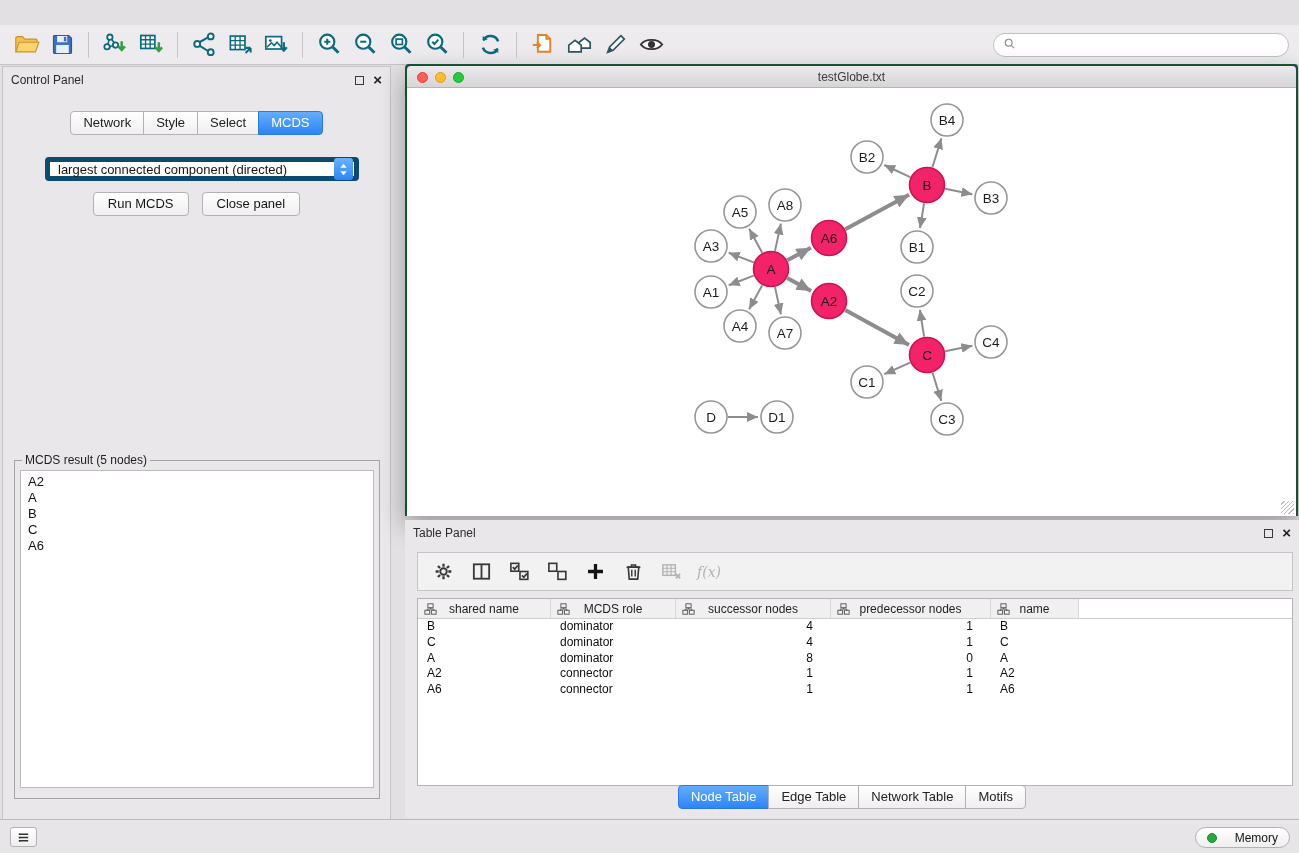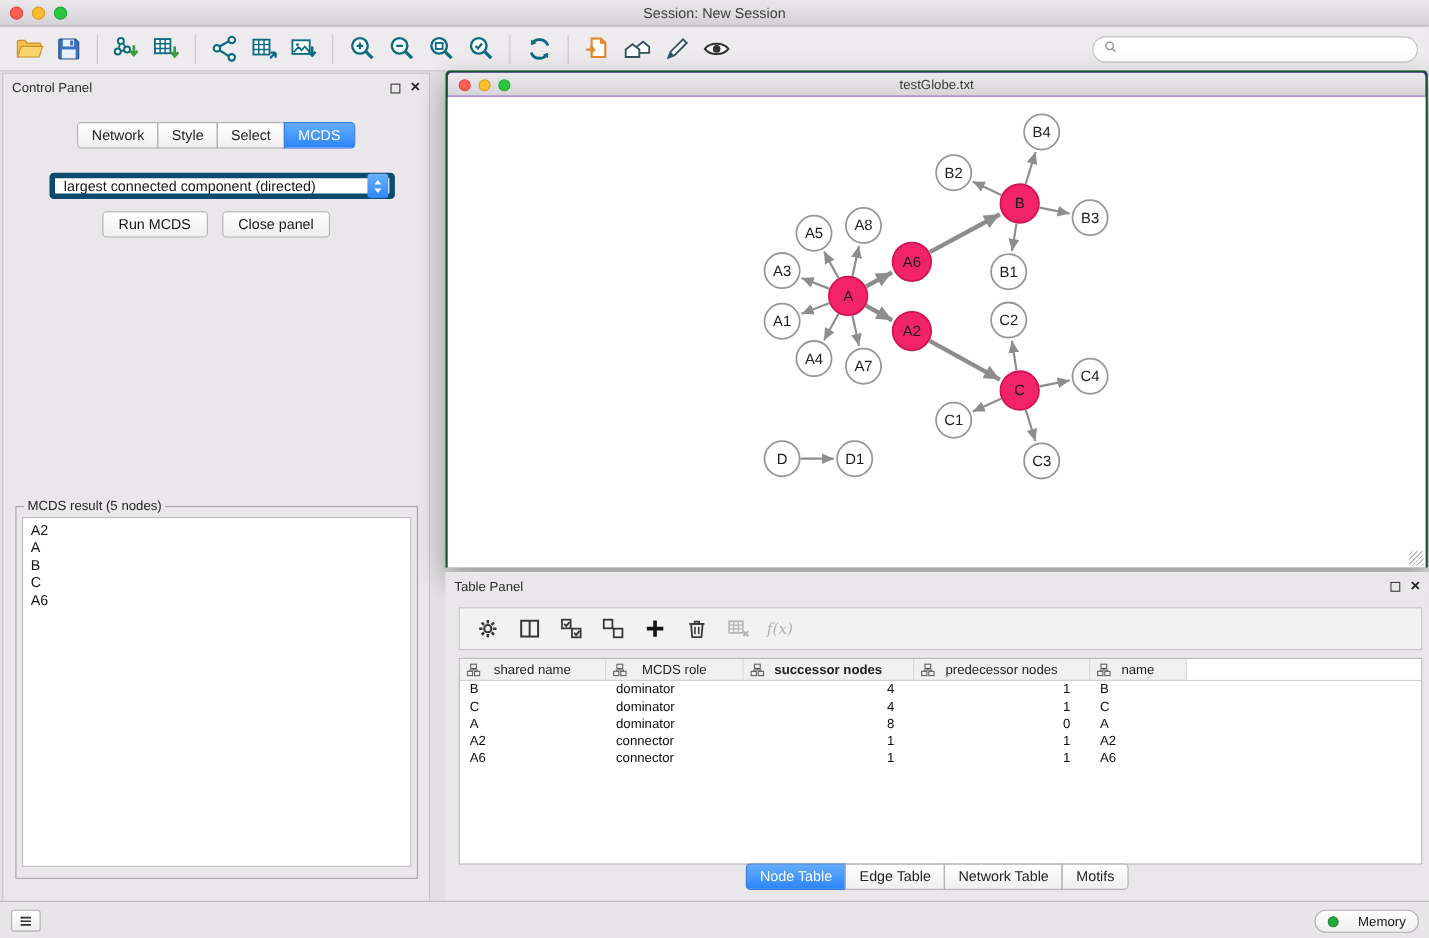--- a/index.html
+++ b/index.html
@@ -101,28 +101,20 @@
   .memory-btn { position:absolute; right:9px; top:7px; height:21px; padding:0 11px;
     background:linear-gradient(#ffffff,#efeeef); border:1px solid #b3b1b3; border-radius:11px;
     display:flex; align-items:center; gap:18px; font-size:12px; color:#141414; cursor:default; }
   .mem-dot { width:10px; height:10px; border-radius:50%; background:#24a93a; border:1px solid #1b8a2d; }
 </style>
 </head>
 <body>
 
 <div class="app">
 
-  <div class="titlebar">
-    <div class="traffic">
-      <div class="light red"></div>
-      <div class="light yellow"></div>
-      <div class="light green"></div>
-    </div>
-    <div class="title">Session: New Session</div>
-  </div>
 
   <div class="toolbar">
     <div class="tb-icons" id="tb-icons">
         <div class="tb-btn">
           <svg viewBox="0 0 24 24">
             <path d="M2.5 18.5 V6.3 Q2.5 5 3.9 5 L8.5 5 L10.5 7.2 L20 7.2 Q21.5 7.2 21.5 8.7 L21.5 10" fill="#f5c14e" stroke="#c8922b"></path>
             <path d="M2.5 18.5 L5.5 10 L23 10 L20 18.5 Z" fill="#fbd470" stroke="#c8922b"></path>
           </svg>
         </div>
         <div class="tb-btn">
@@ -490,21 +482,21 @@
             <span class="th-ico"><svg viewBox="0 0 15 16" width="13" height="14">
                 <g fill="none" stroke="#5a5a5a" stroke-width="1.1">
                   <rect x="4.5" y="2" width="6" height="4.5"></rect>
                   <rect x="1" y="9.5" width="5.5" height="4.5"></rect>
                   <rect x="8.5" y="9.5" width="5.5" height="4.5"></rect>
                   <path d="M7.5 6.5 V8 M3.7 9.5 V8 H11.3 V9.5"></path>
                 </g>
               </svg></span>
             <span>MCDS role</span>
           </div>
-          <div class="th" style="width: 155px; font-weight: bold;">
+          <div class="th" style="width: 155px;">
             <span class="th-ico"><svg viewBox="0 0 15 16" width="13" height="14">
                 <g fill="none" stroke="#5a5a5a" stroke-width="1.1">
                   <rect x="4.5" y="2" width="6" height="4.5"></rect>
                   <rect x="1" y="9.5" width="5.5" height="4.5"></rect>
                   <rect x="8.5" y="9.5" width="5.5" height="4.5"></rect>
                   <path d="M7.5 6.5 V8 M3.7 9.5 V8 H11.3 V9.5"></path>
                 </g>
               </svg></span>
             <span>successor nodes</span>
           </div>

